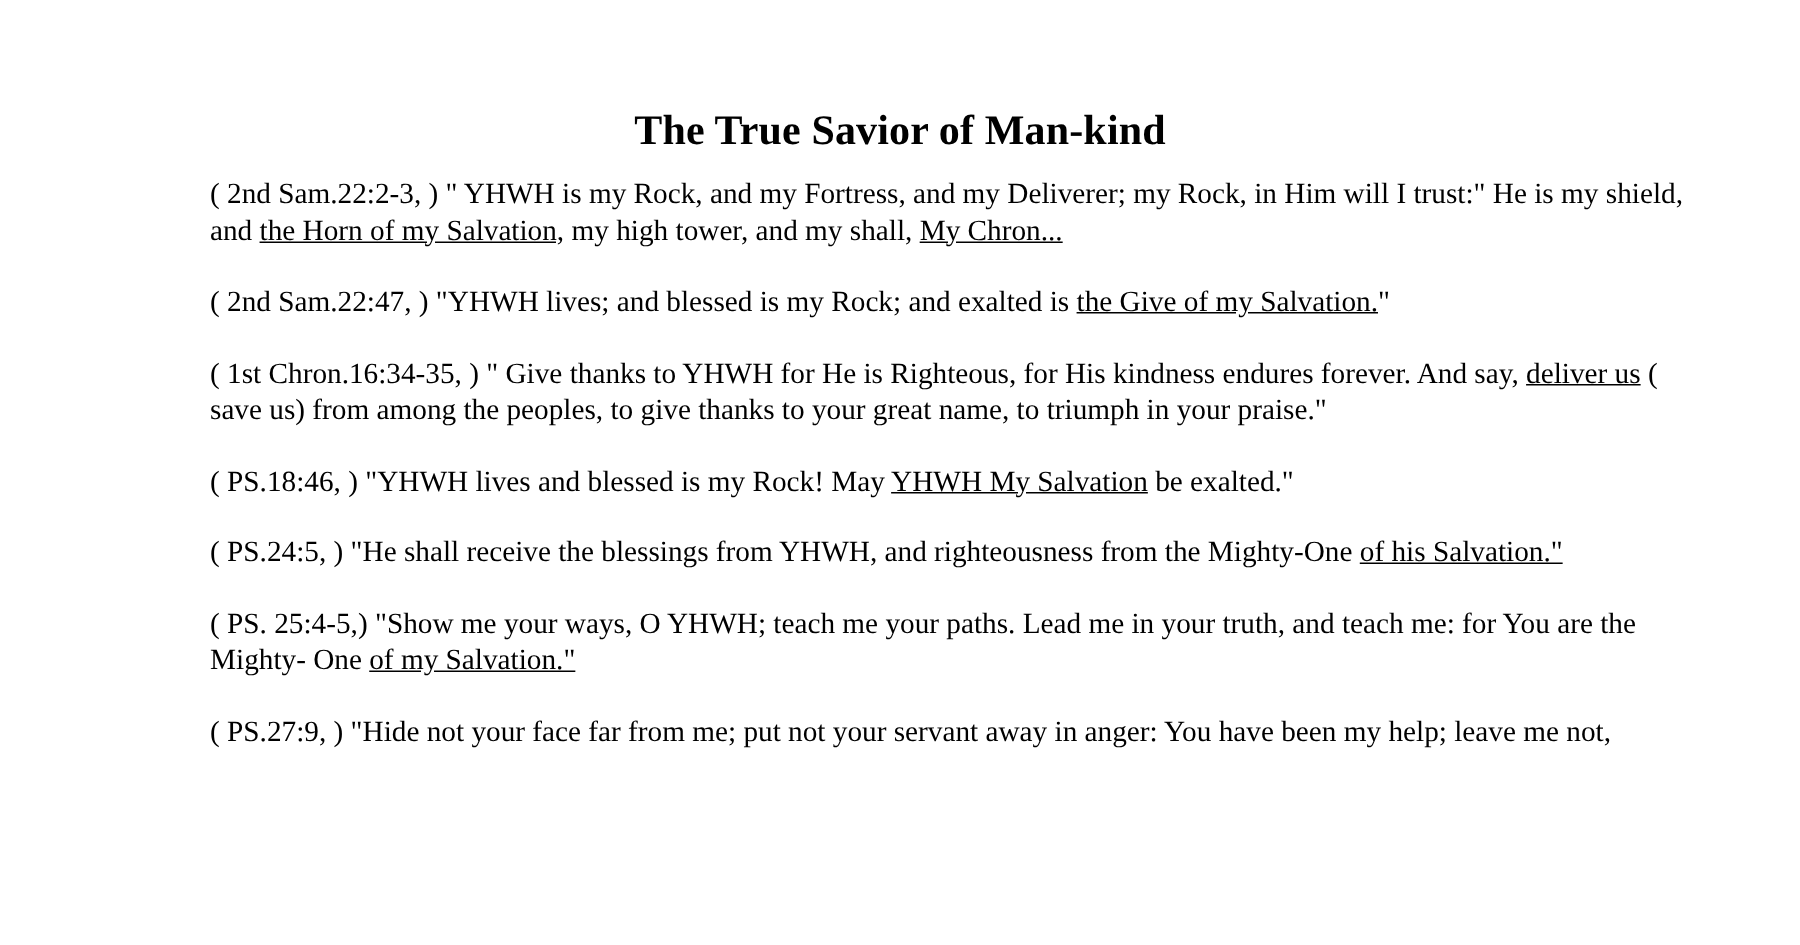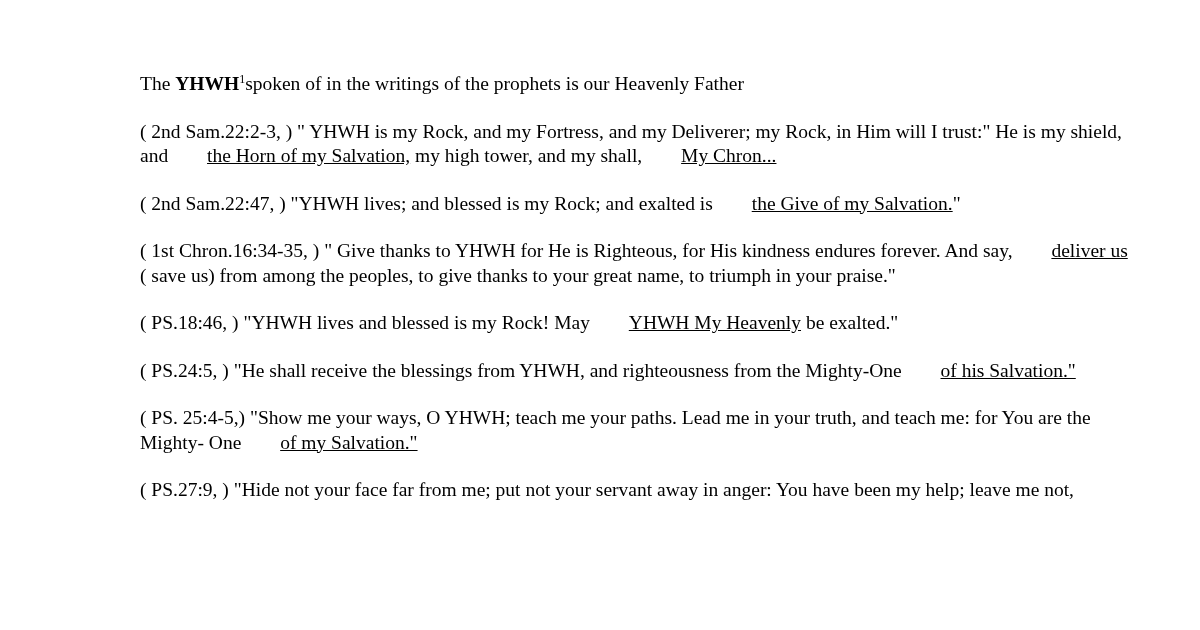--- a/index.html
+++ b/index.html
@@ -42,40 +42,37 @@
   .b {
     font-weight: bold;
   }
   sup {
     font-size: 12px;
     vertical-align: super;
     line-height: 0;
   }
   .u {
     text-decoration: underline;
-    margin-left: 34px;
   }
   .clip {
     max-height: 27px;
     overflow: hidden;
   }
 </style>
 </head>
 <body>
 
 <div class="page">
 
+  <h1 class="doc-title">The True Savior of Man-kind</h1>
 
-  <p class="para">
-    <span>The </span><span class="b">YHWH</span><sup>1</sup><span>spoken of in the writings of the prophets is our Heavenly Father</span>
-  </p>
 
   <div id="verses">
       <p class="para"><span>( 2nd Sam.22:2-3, ) " YHWH is my Rock, and my Fortress, and my Deliverer; my Rock, in Him will I trust:" He is my shield, and </span><span class="u">the Horn of my Salvation,</span><span> my high tower, and my shall, </span><span class="u">My Chron...</span></p>
       <p class="para"><span>( 2nd Sam.22:47, ) "YHWH lives; and blessed is my Rock; and exalted is </span><span class="u">the Give of my Salvation.</span><span>"</span></p>
       <p class="para"><span>( 1st Chron.16:34-35, ) " Give thanks to YHWH for He is Righteous, for His kindness endures forever. And say, </span><span class="u">deliver us</span><span> ( save us) from among the peoples, to give thanks to your great name, to triumph in your praise."</span></p>
-      <p class="para"><span>( PS.18:46, ) "YHWH lives and blessed is my Rock! May </span><span class="u">YHWH My Heavenly</span><span> be exalted."</span></p>
+      <p class="para"><span>( PS.18:46, ) "YHWH lives and blessed is my Rock! May </span><span class="u">YHWH My Salvation</span><span> be exalted."</span></p>
       <p class="para"><span>( PS.24:5, ) "He shall receive the blessings from YHWH, and righteousness from the Mighty-One </span><span class="u">of his Salvation."</span></p>
       <p class="para"><span>( PS. 25:4-5,) "Show me your ways, O YHWH; teach me your paths. Lead me in your truth, and teach me: for You are the Mighty- One </span><span class="u">of my Salvation."</span></p>
       <p class="para clip"><span>( PS.27:9, ) "Hide not your face far from me; put not your servant away in anger: You have been my help; leave me not, neither forsake me, O YHWH, of my Salvation."</span></p>
     </div>
 
 </div>
 
 </body></html>

